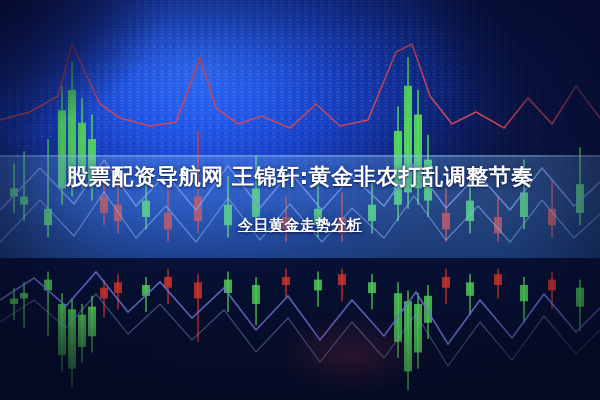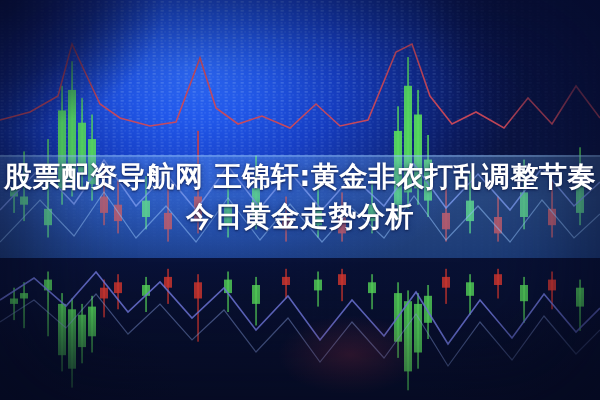--- a/index.html
+++ b/index.html
@@ -62,22 +62,22 @@
   
   #headline{
     position:absolute;left:0;top:160px;width:600px;
     text-align:center;
     color:#ffffff;
     font-weight:bold;
     letter-spacing:.5px;
     text-shadow:0 1px 2px rgba(8,18,60,.75), 0 0 6px rgba(10,25,80,.55);
     user-select:none;
   }
-  #line1{font-size:28px;line-height:34px;white-space:nowrap;}
-  #line2{font-size:28px;line-height:34px;white-space:nowrap;margin-top:6px;}
+  #line1{font-size:22px;line-height:34px;white-space:nowrap;}
+  #line2{font-size:15px;line-height:34px;white-space:nowrap;margin-top:14px;text-decoration:underline;}
 </style>
 </head>
 <body>
 
 <div id="stage">
 
   <div class="layer" id="bg-base"></div>
 
   <svg class="layer" id="dots" viewBox="0 0 600 400" preserveAspectRatio="none">
     <defs>

